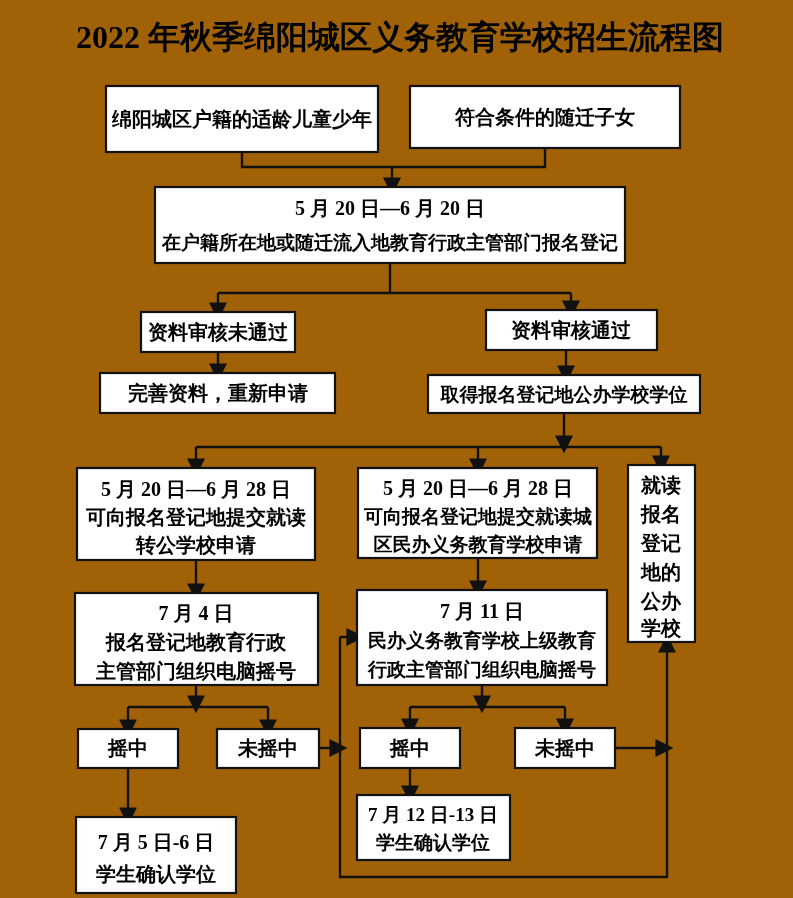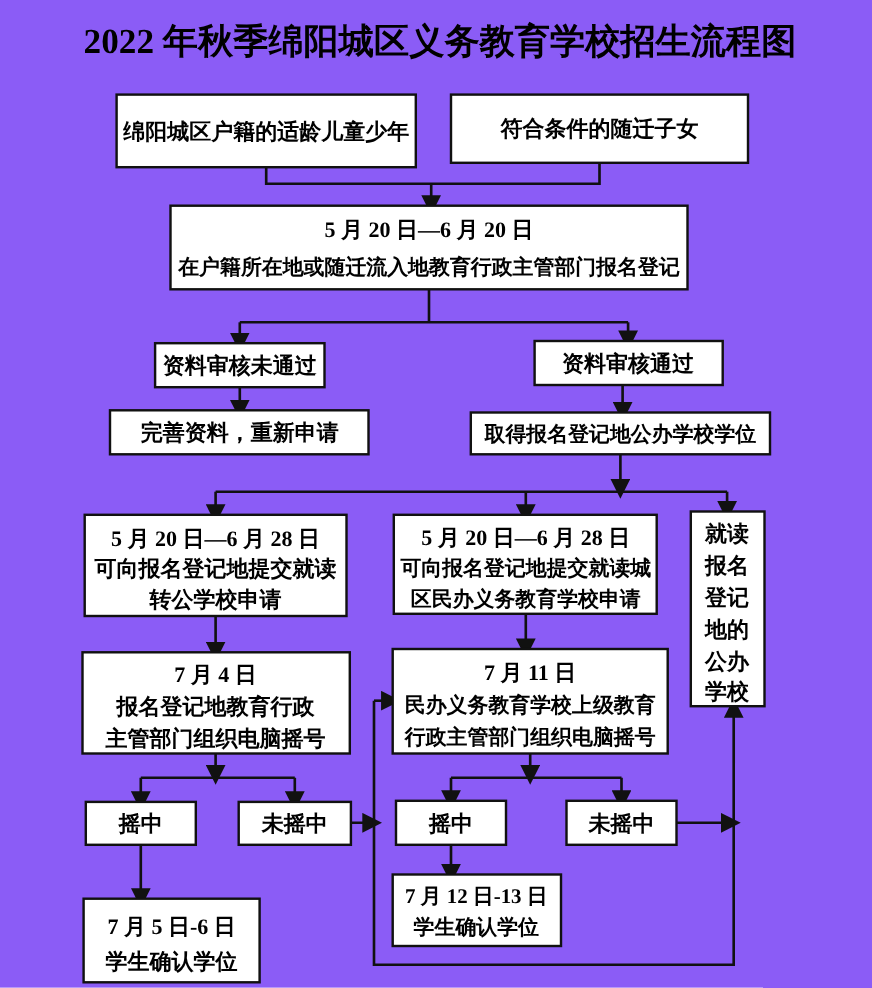--- a/index.html
+++ b/index.html
@@ -5,21 +5,21 @@
   html, body {
     margin: 0;
     padding: 0;
     background: #ffffff;
     font-family: "Liberation Serif", "DejaVu Serif", serif;
   }
   .stage {
     position: relative;
     width: 793px;
     height: 898px;
-    background: #8b5cf6;
+    background: #a16207;
     overflow: hidden;
   }
   svg { display: block; }
   .node-box {
     fill: #ffffff;
     stroke: #111111;
     stroke-width: 2.2;
   }
   .conn {
     fill: none;

